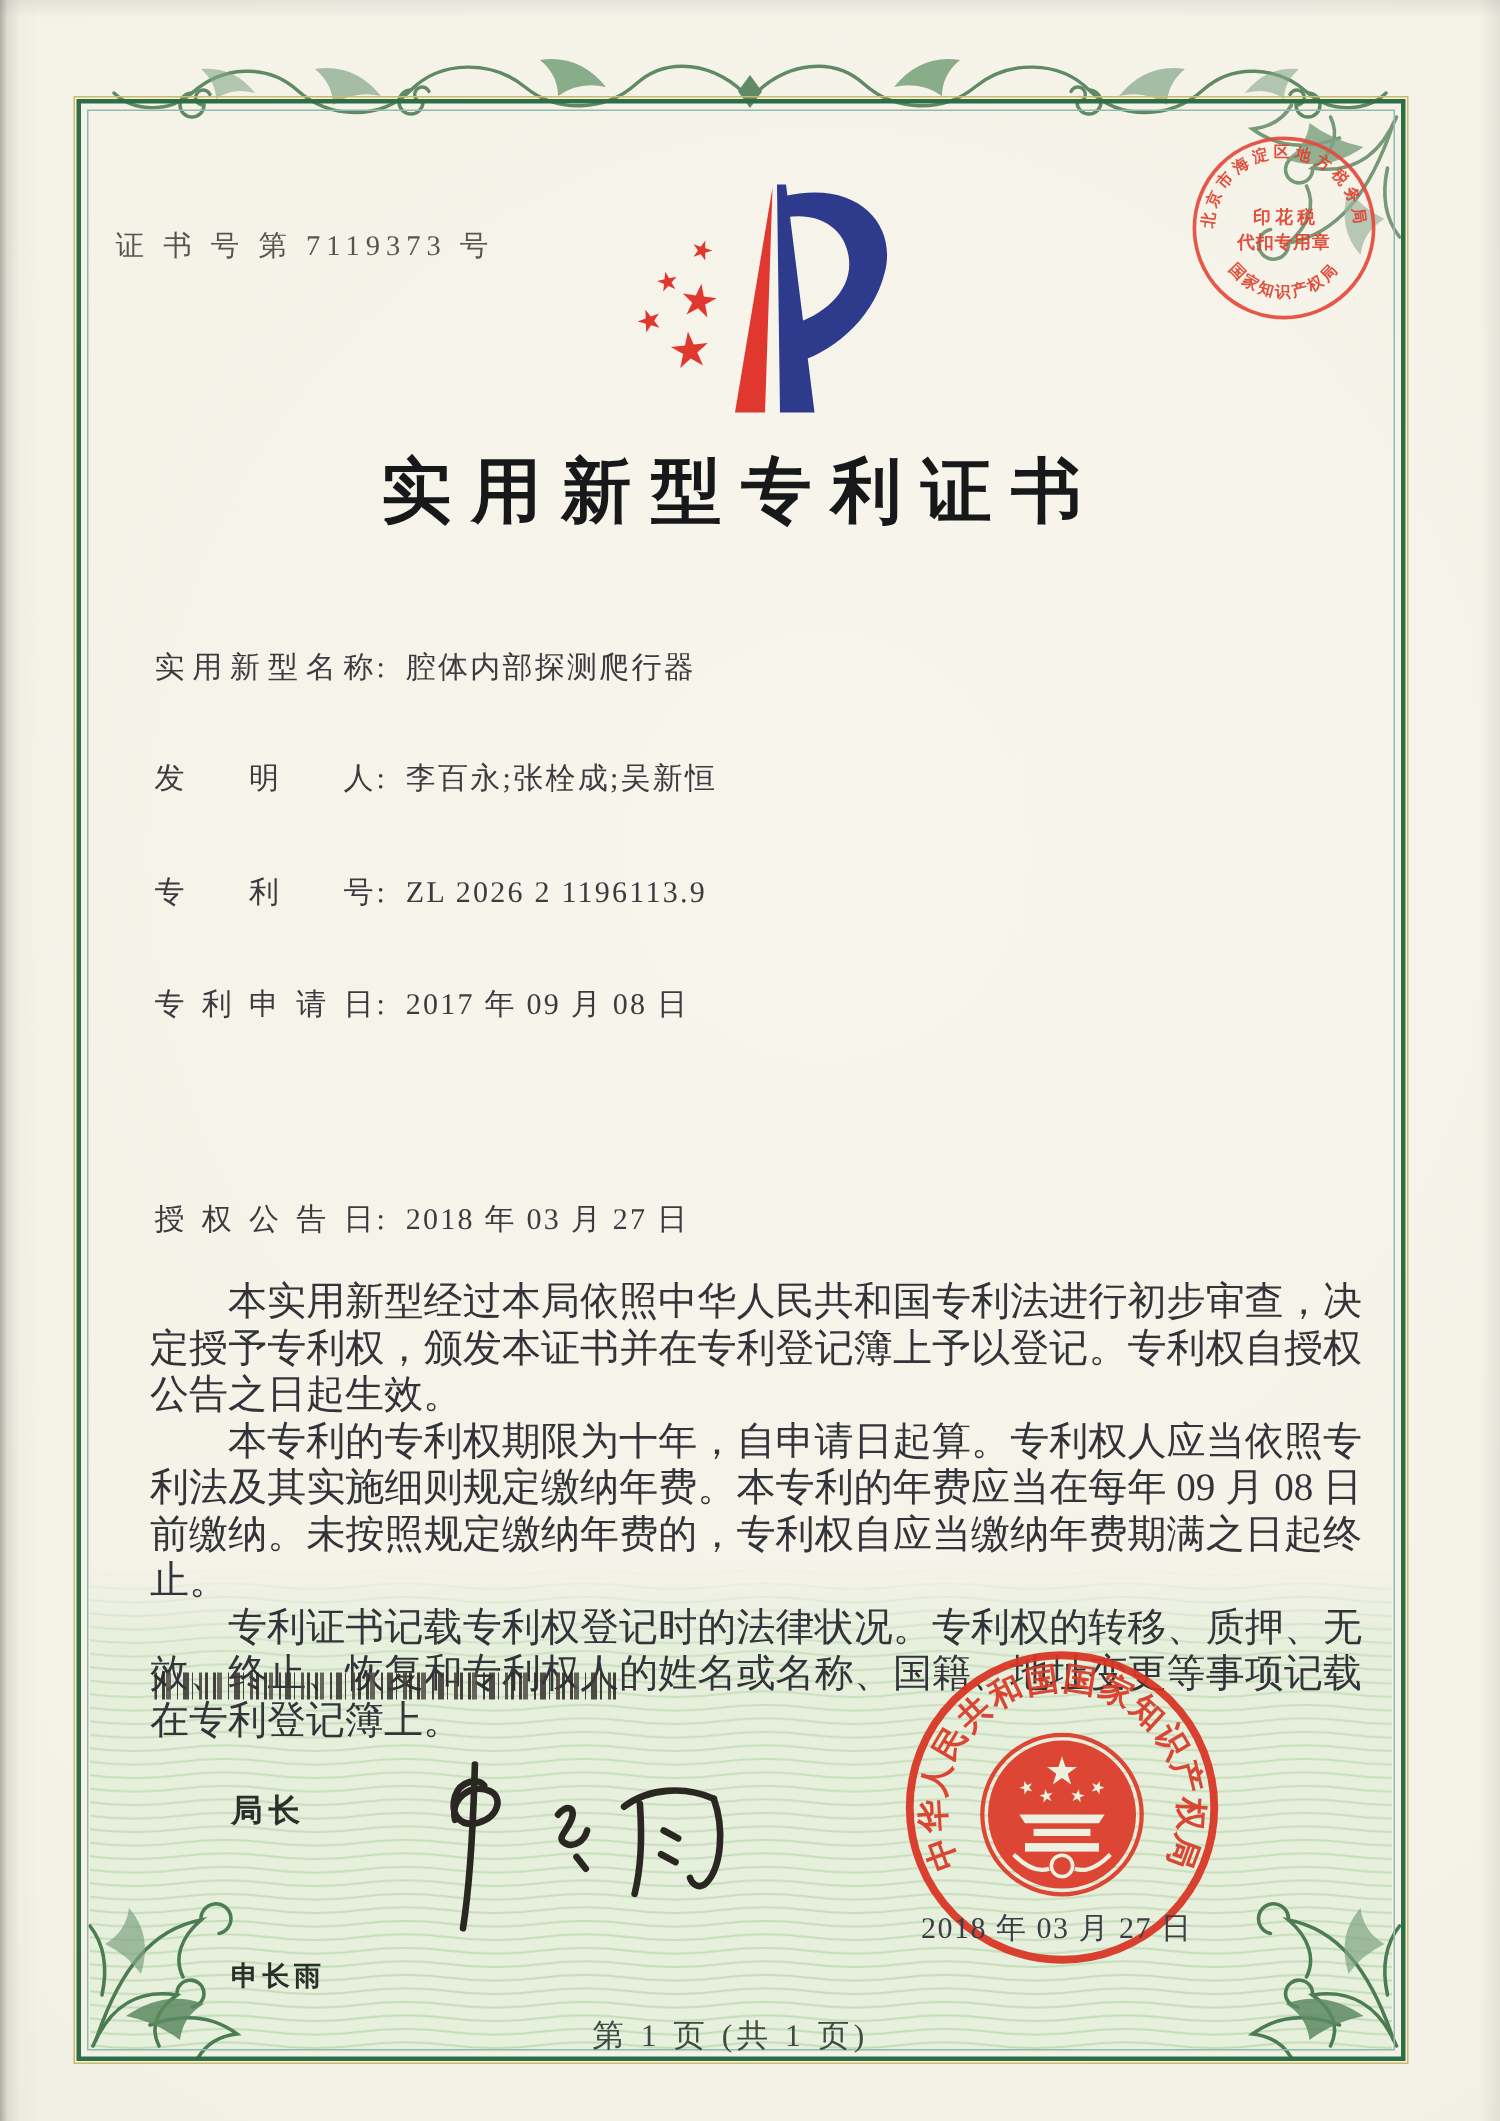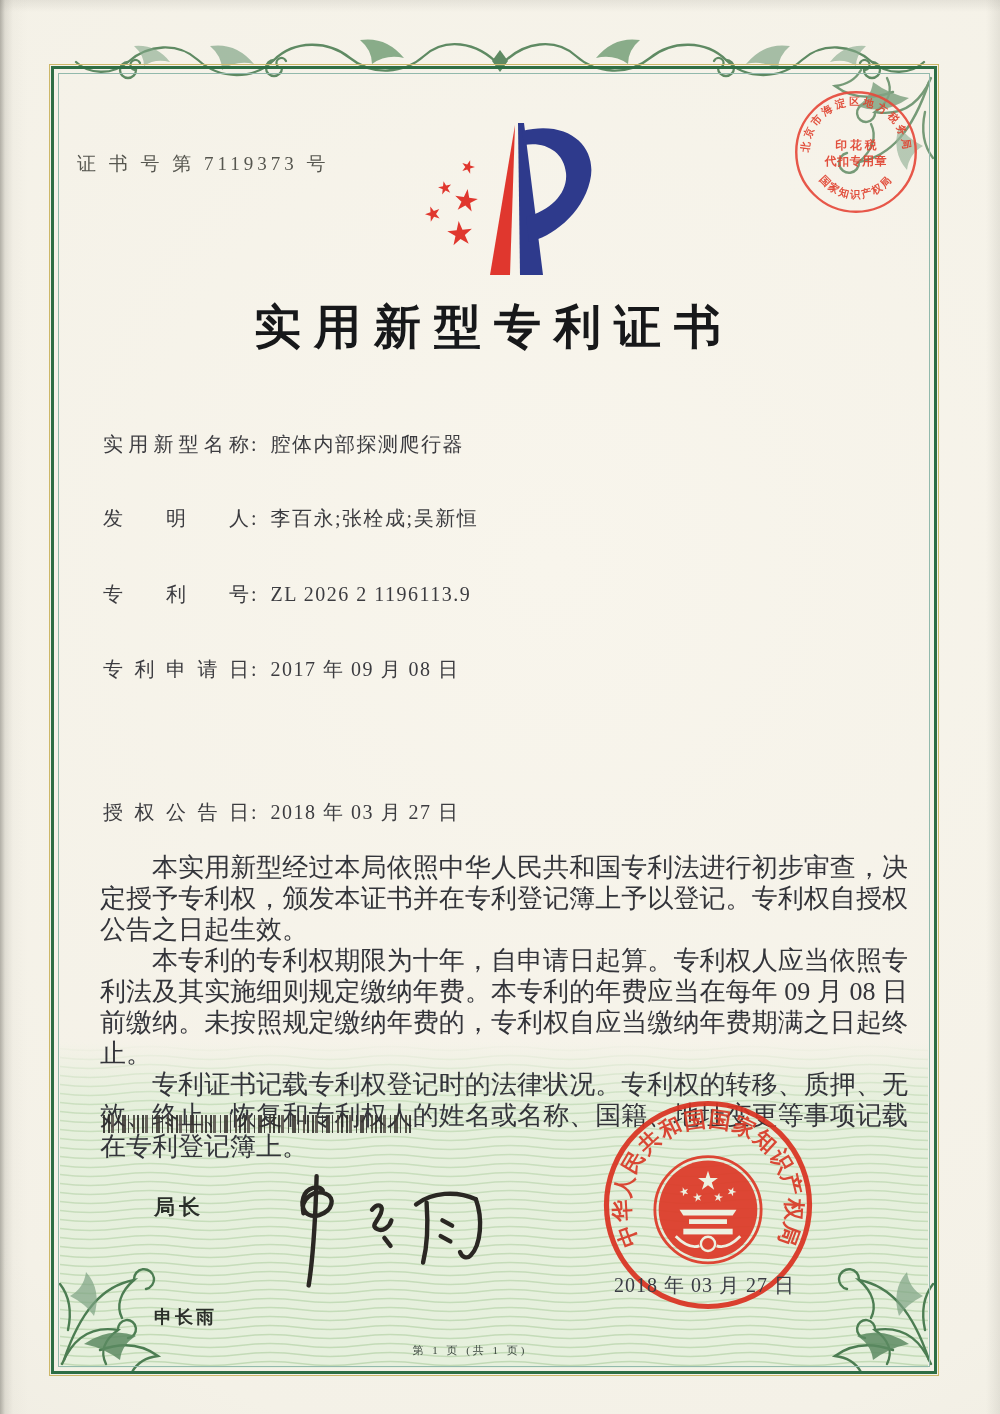--- a/index.html
+++ b/index.html
@@ -40,22 +40,22 @@
       #2b2926 25px 26px, transparent 26px 30px,
       #454038 30px 32px, transparent 32px 34px); }
   .director-title, .director-name { position:absolute; left:110px;
     font-family:"Liberation Sans","DejaVu Sans",sans-serif; font-weight:600; color:#2b2f2a;margin-left:44px; }
   .director-title { top:1193px; font-size:21px; letter-spacing:4px; }
   .director-name  { top:1305px; font-size:18px; letter-spacing:3px; }
   .signature { position:absolute; left:268px; top:1164px; width:238px; height:132px; }
   .office-seal { position:absolute; left:597px; top:1094px; width:222px; height:222px; opacity:.93; }
   .seal-date { position:absolute; left:614px; top:1272px; font-size:20px; letter-spacing:1px;
                color:#3a3d45; z-index:6; }
-  .footer { position:absolute; left:0; top:1343px; width:940px; text-align:center;
-            font-size:11px; letter-spacing:3px; color:#3f4a42; }
+  .footer { position:absolute; left:17px; top:1343px; width:940px; text-align:center;
+            font-size:21px; letter-spacing:3px; color:#3f4a42; }
   .z-content { z-index:3; } .z-stamp { z-index:5; }
 </style>
 </head>
 <body>
 
 <div class="page">
 
   <svg class="bg-svg" viewBox="0 0 1000 1414">
     <defs>
       <pattern id="wav" width="120" height="9" patternUnits="userSpaceOnUse">

